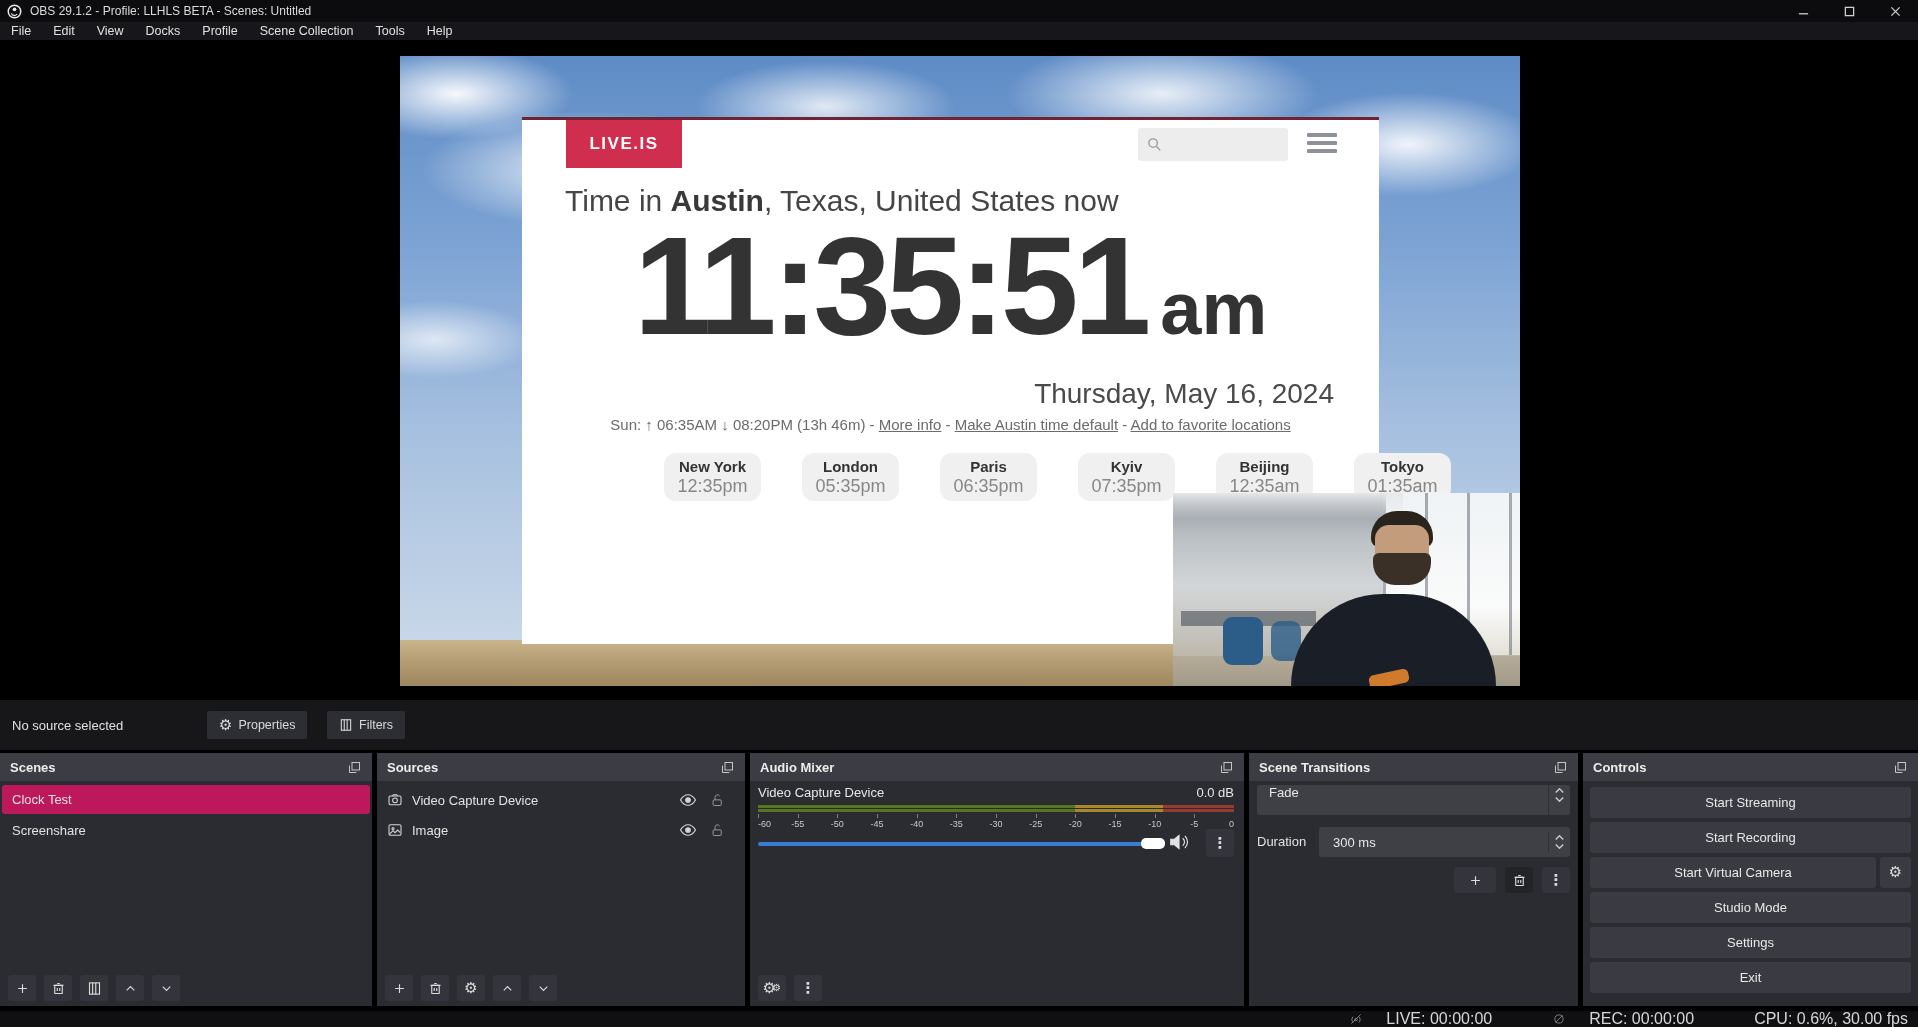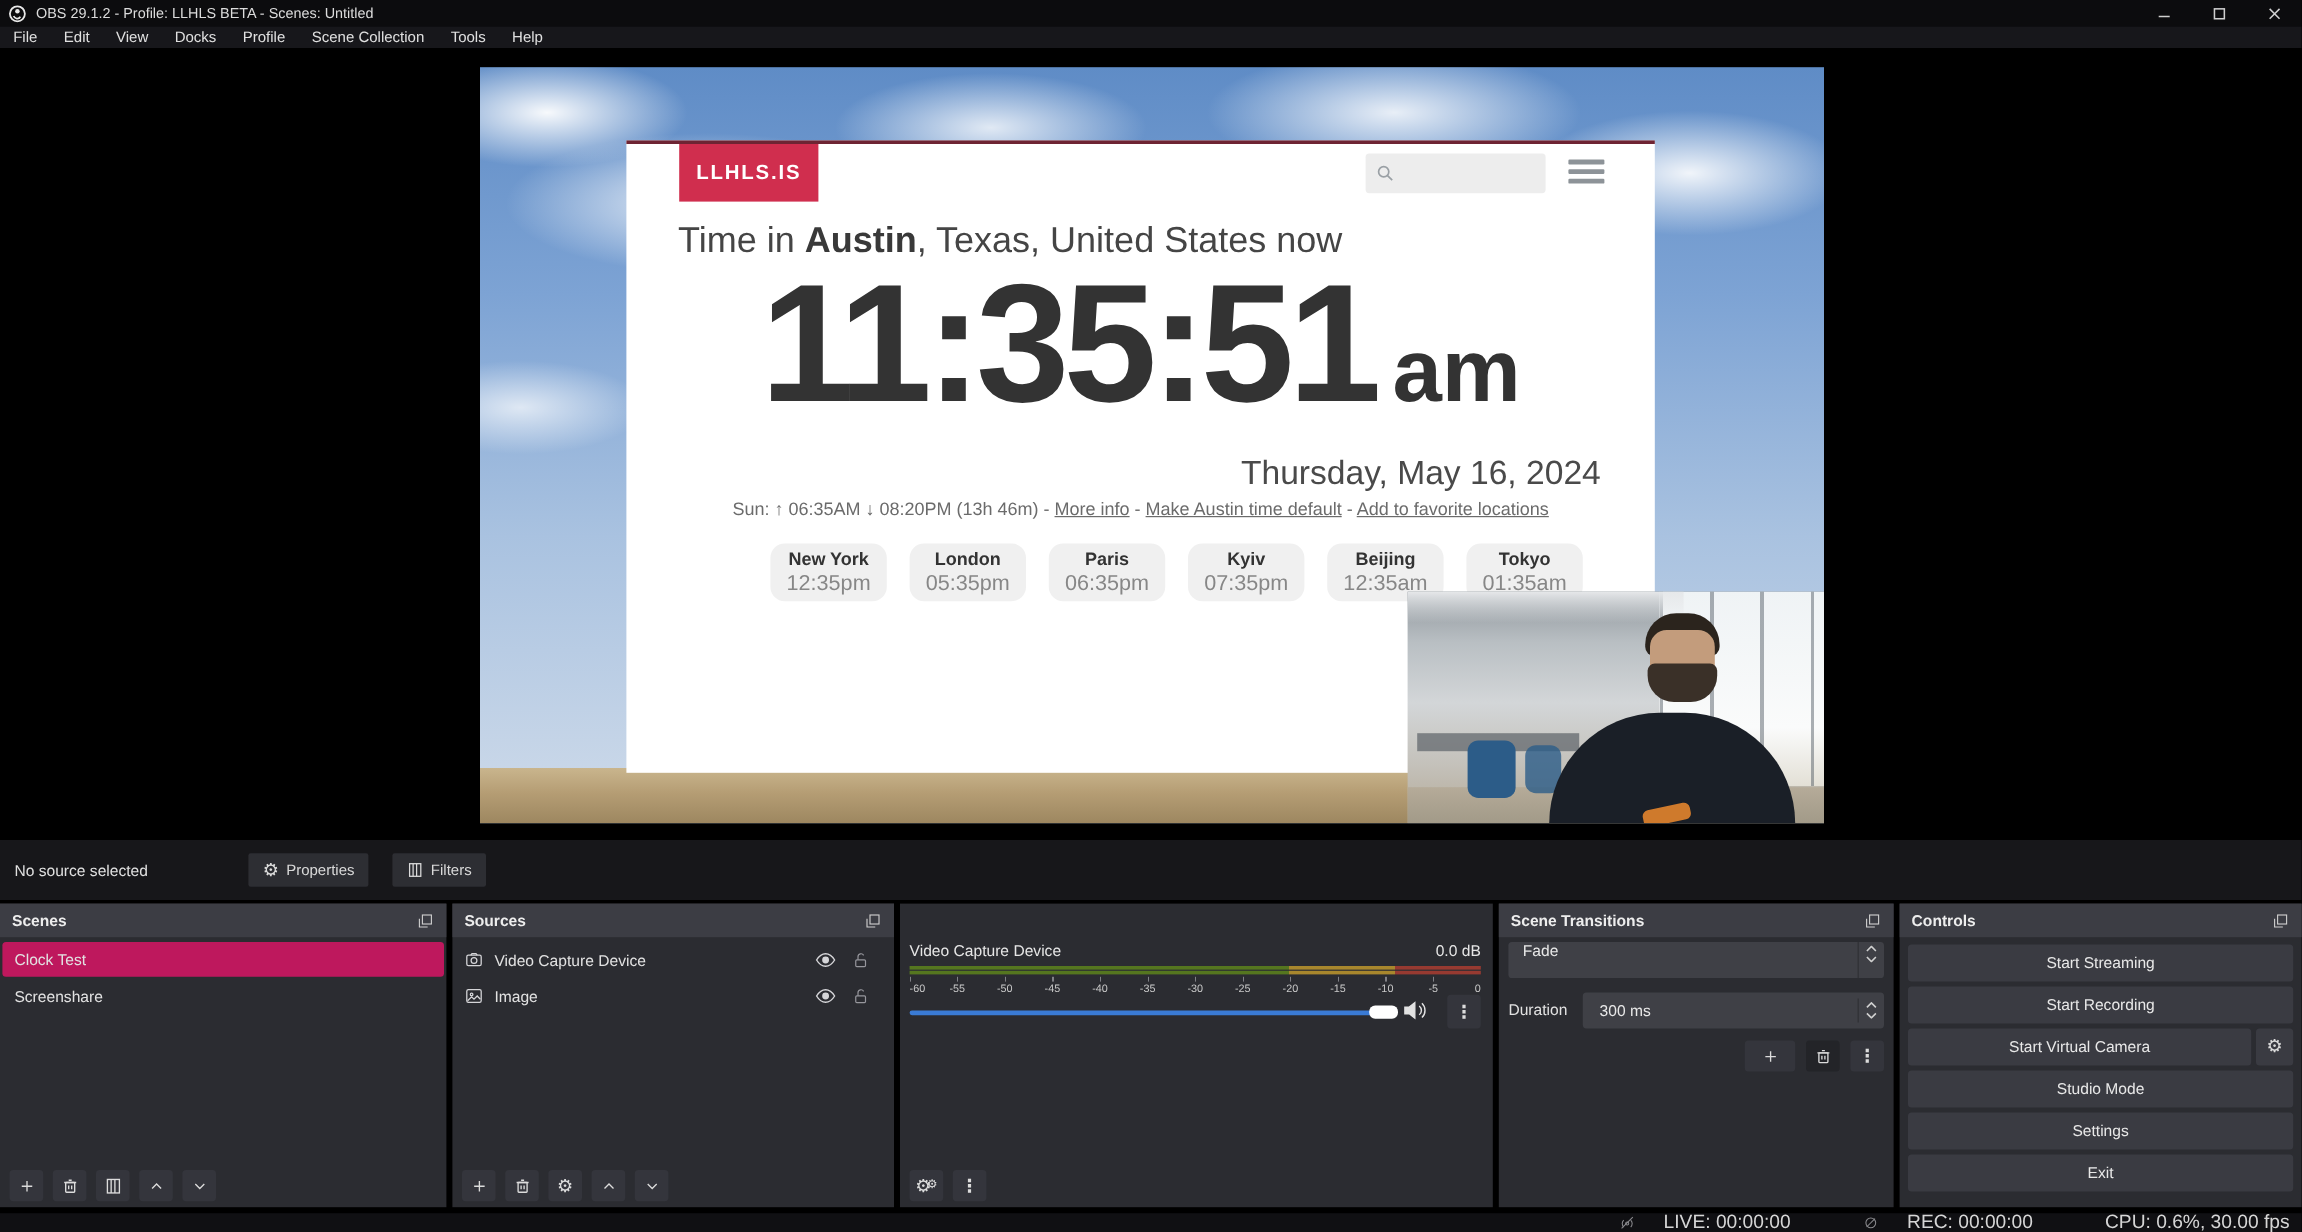--- a/index.html
+++ b/index.html
@@ -50,21 +50,21 @@
   #ti-heading b { color:#393939; }
   #ti-clock { position:absolute; left:0; top:92px; width:100%; display:flex;
               justify-content:center; align-items:baseline; color:#333; }
   #ti-time { font-size:140px; font-weight:bold; letter-spacing:-5px; line-height:1.05; }
   #ti-ampm { font-size:74px; font-weight:bold; margin-left:14px; letter-spacing:0; }
   #ti-date { position:absolute; right:45px; top:258px; font-size:28px; color:#4a4a4a; }
   #ti-sun { position:absolute; left:0; top:296px; width:100%; text-align:center;
             font-size:15px; color:#6b6b6b; }
   #ti-sun .lnk { text-decoration:underline; }
   #ti-cities { position:absolute; left:120px; top:333px; display:flex; gap:19px; }
-  .city { width:97px; height:48px; background:#f0f0f0; border-radius:12px; text-align:center; }
+  .city { width:97px; height:48px; background:#f0f0f0; border-radius:12px; text-align:center;margin-left:22px; }
   .city .c-name { font-size:15px; font-weight:bold; color:#333; margin-top:5px; }
   .city .c-time { font-size:18px; color:#878787; margin-top:1px; }
 
   
   #webcam { position:absolute; left:773px; top:437px; width:347px; height:193px; overflow:hidden;
     background:linear-gradient(180deg,#8f969c 0%,#b9bfc3 22%,#d3d6d8 48%,#c4c1ba 75%,#b3a996 100%); }
   #wc-window { position:absolute; left:210px; top:0; right:0; height:162px;
     background:
       repeating-linear-gradient(90deg, rgba(70,80,90,.45) 0 3px, transparent 3px 42px),
       linear-gradient(180deg,#eff3f5,#fafbfb 70%,#e3e0d6); }
@@ -219,21 +219,21 @@
   <span class="menu-item">Scene Collection</span>
   <span class="menu-item">Tools</span>
   <span class="menu-item">Help</span>
 </div>
 
 <div id="preview">
   <div id="canvas">
     <div id="desert"></div>
 
     <div id="timeis">
-      <div id="ti-logo">LLHLS.IS</div>
+      <div id="ti-logo">LIVE.IS</div>
       <div id="ti-search">
         <svg viewBox="0 0 24 24">
             <circle cx="10" cy="10" r="6"></circle>
             <path d="M14.5 14.5L20 20"></path>
           </svg>
       </div>
       <div id="ti-burger">
           <div></div>
           <div></div>
           <div></div>
@@ -417,20 +417,29 @@
       </div>
     <div class="icon-btn">
         <svg viewBox="0 0 24 24">
           <path d="M6 9l6 6 6-6"></path>
         </svg>
       </div>
   </div>
 </div>
 
 <div id="dock-mixer" class="dock">
+  <div class="dock-header">
+    <span>Audio Mixer</span>
+    <span class="dock-popup">
+      <svg viewBox="0 0 24 24">
+          <rect x="8" y="4" width="12" height="12"></rect>
+          <path d="M4 9v11h11"></path>
+        </svg>
+    </span>
+  </div>
   <span id="mix-name">Video Capture Device</span>
   <span id="mix-level">0.0 dB</span>
   <div id="mix-meter">
     <div class="meter-bar"></div>
     <div class="meter-bar"></div>
   </div>
   <div id="mix-ruler">
     <span class="tick" style="left:0%">-60</span>
     <span class="tick" style="left:8.333%;transform:translateX(-50%)">-55</span>
     <span class="tick" style="left:16.667%;transform:translateX(-50%)">-50</span>

